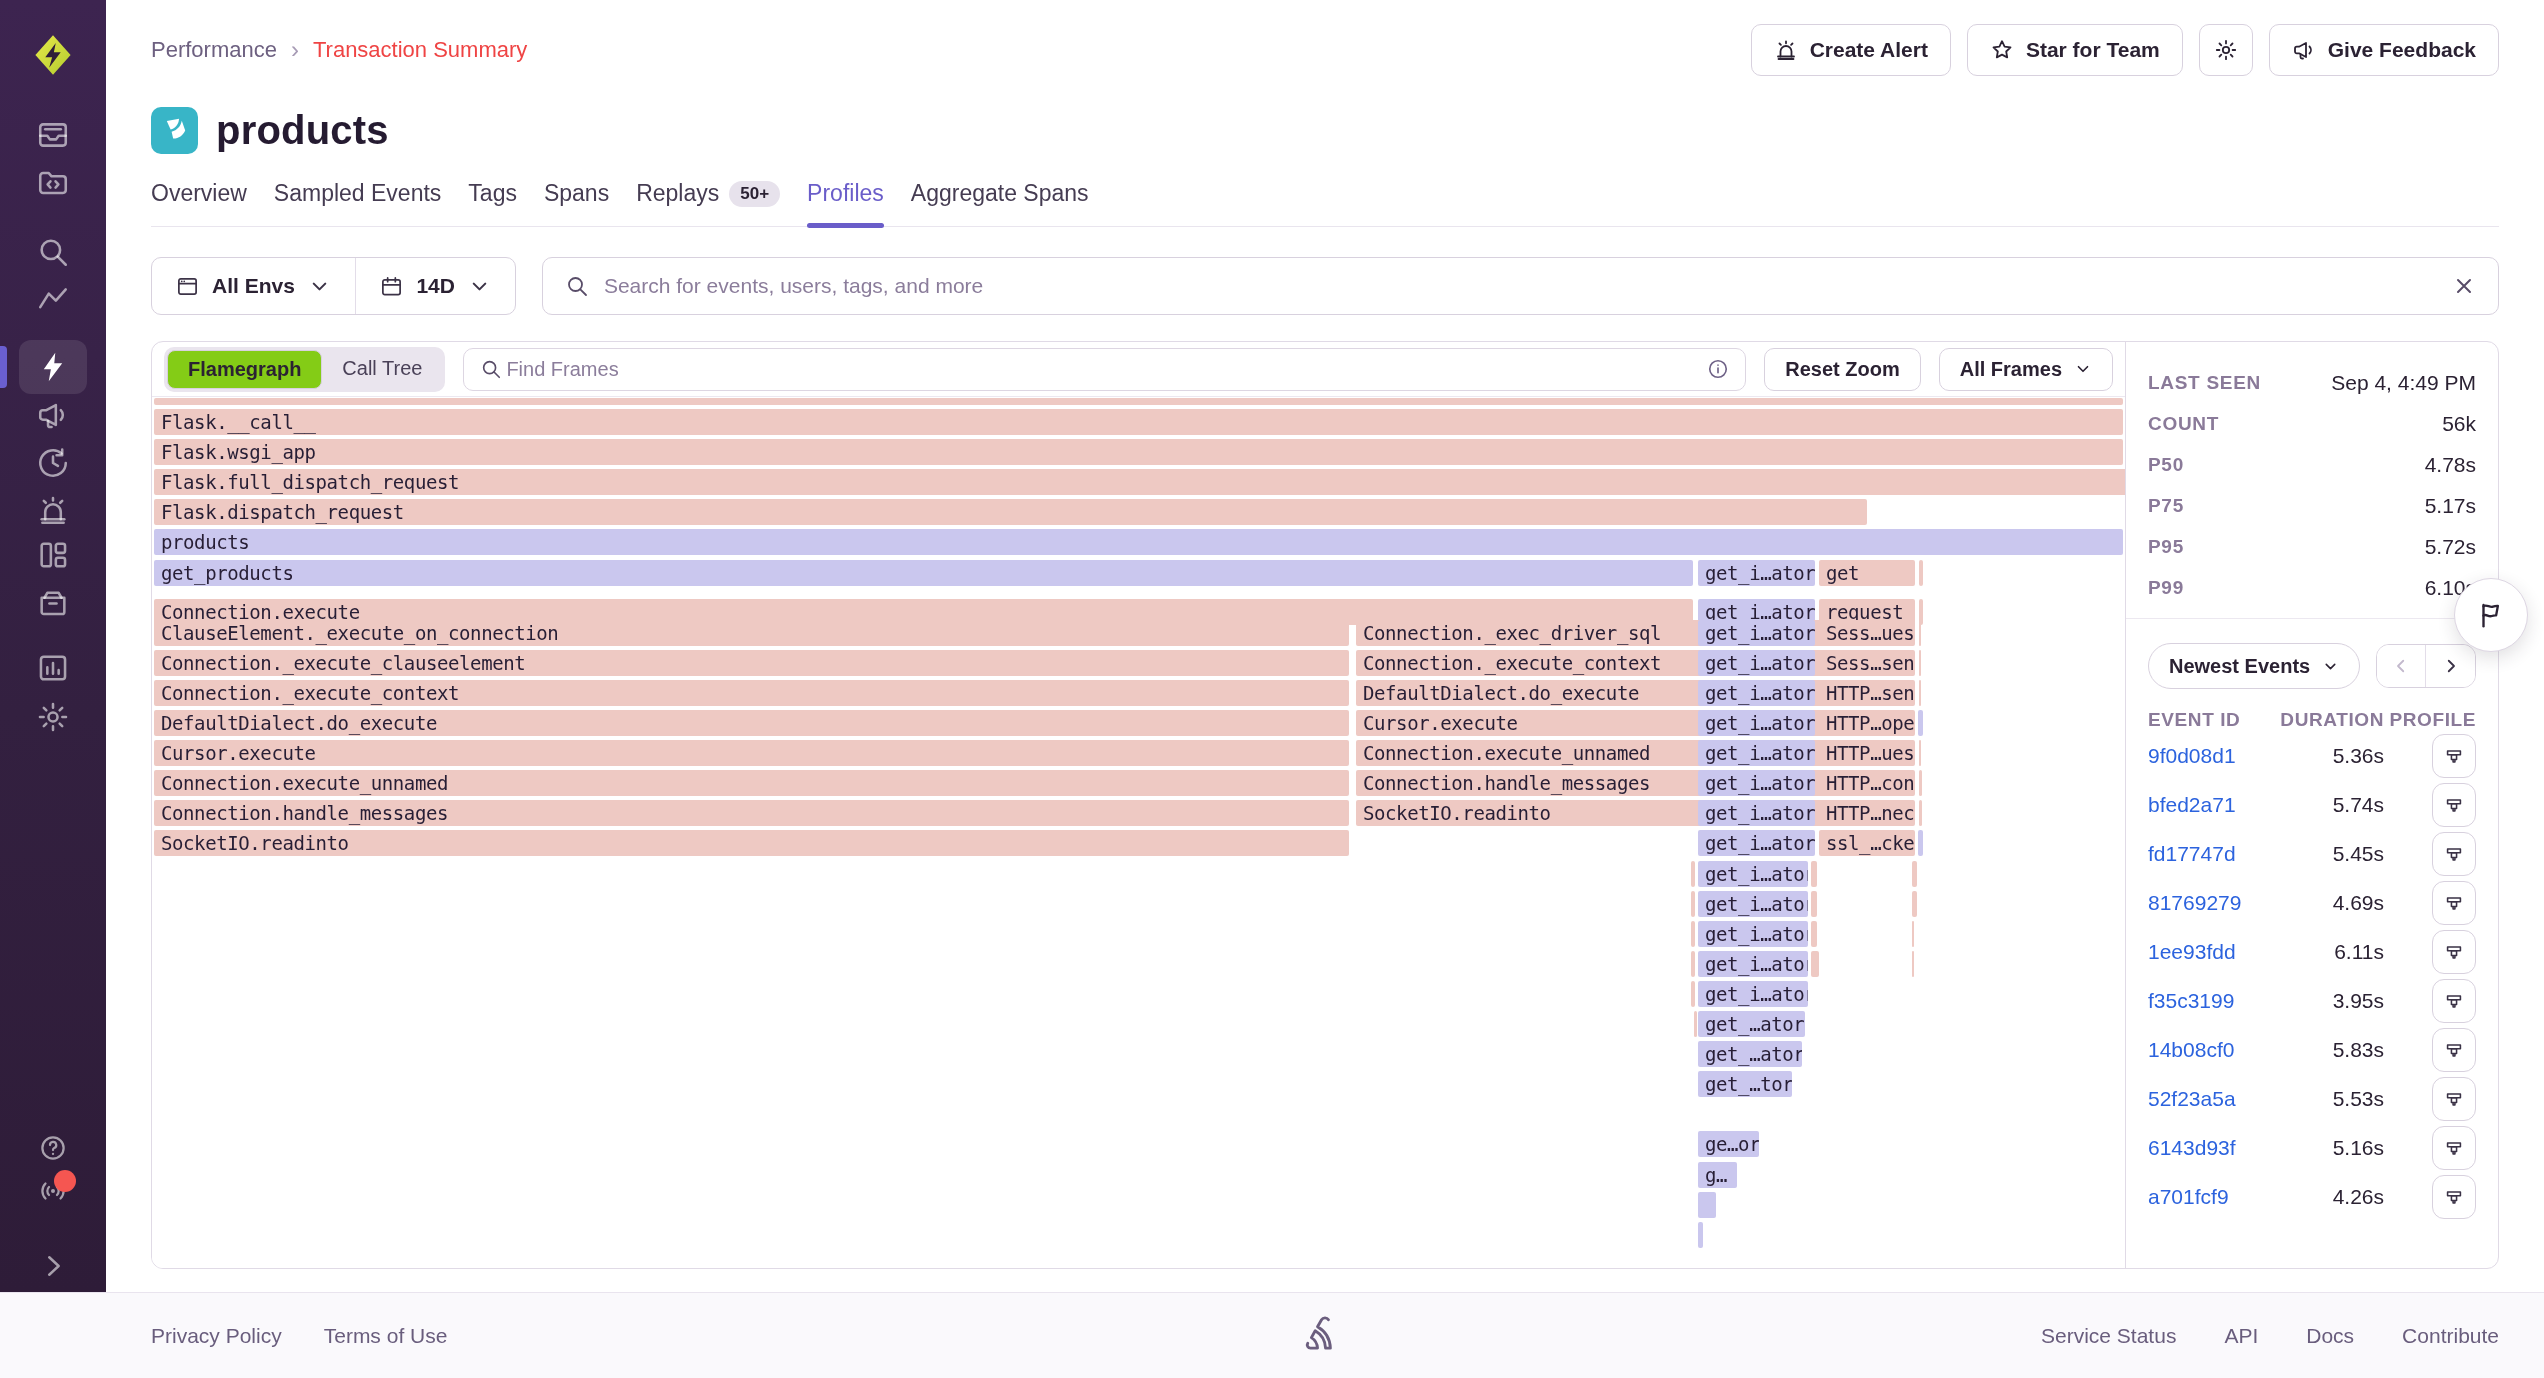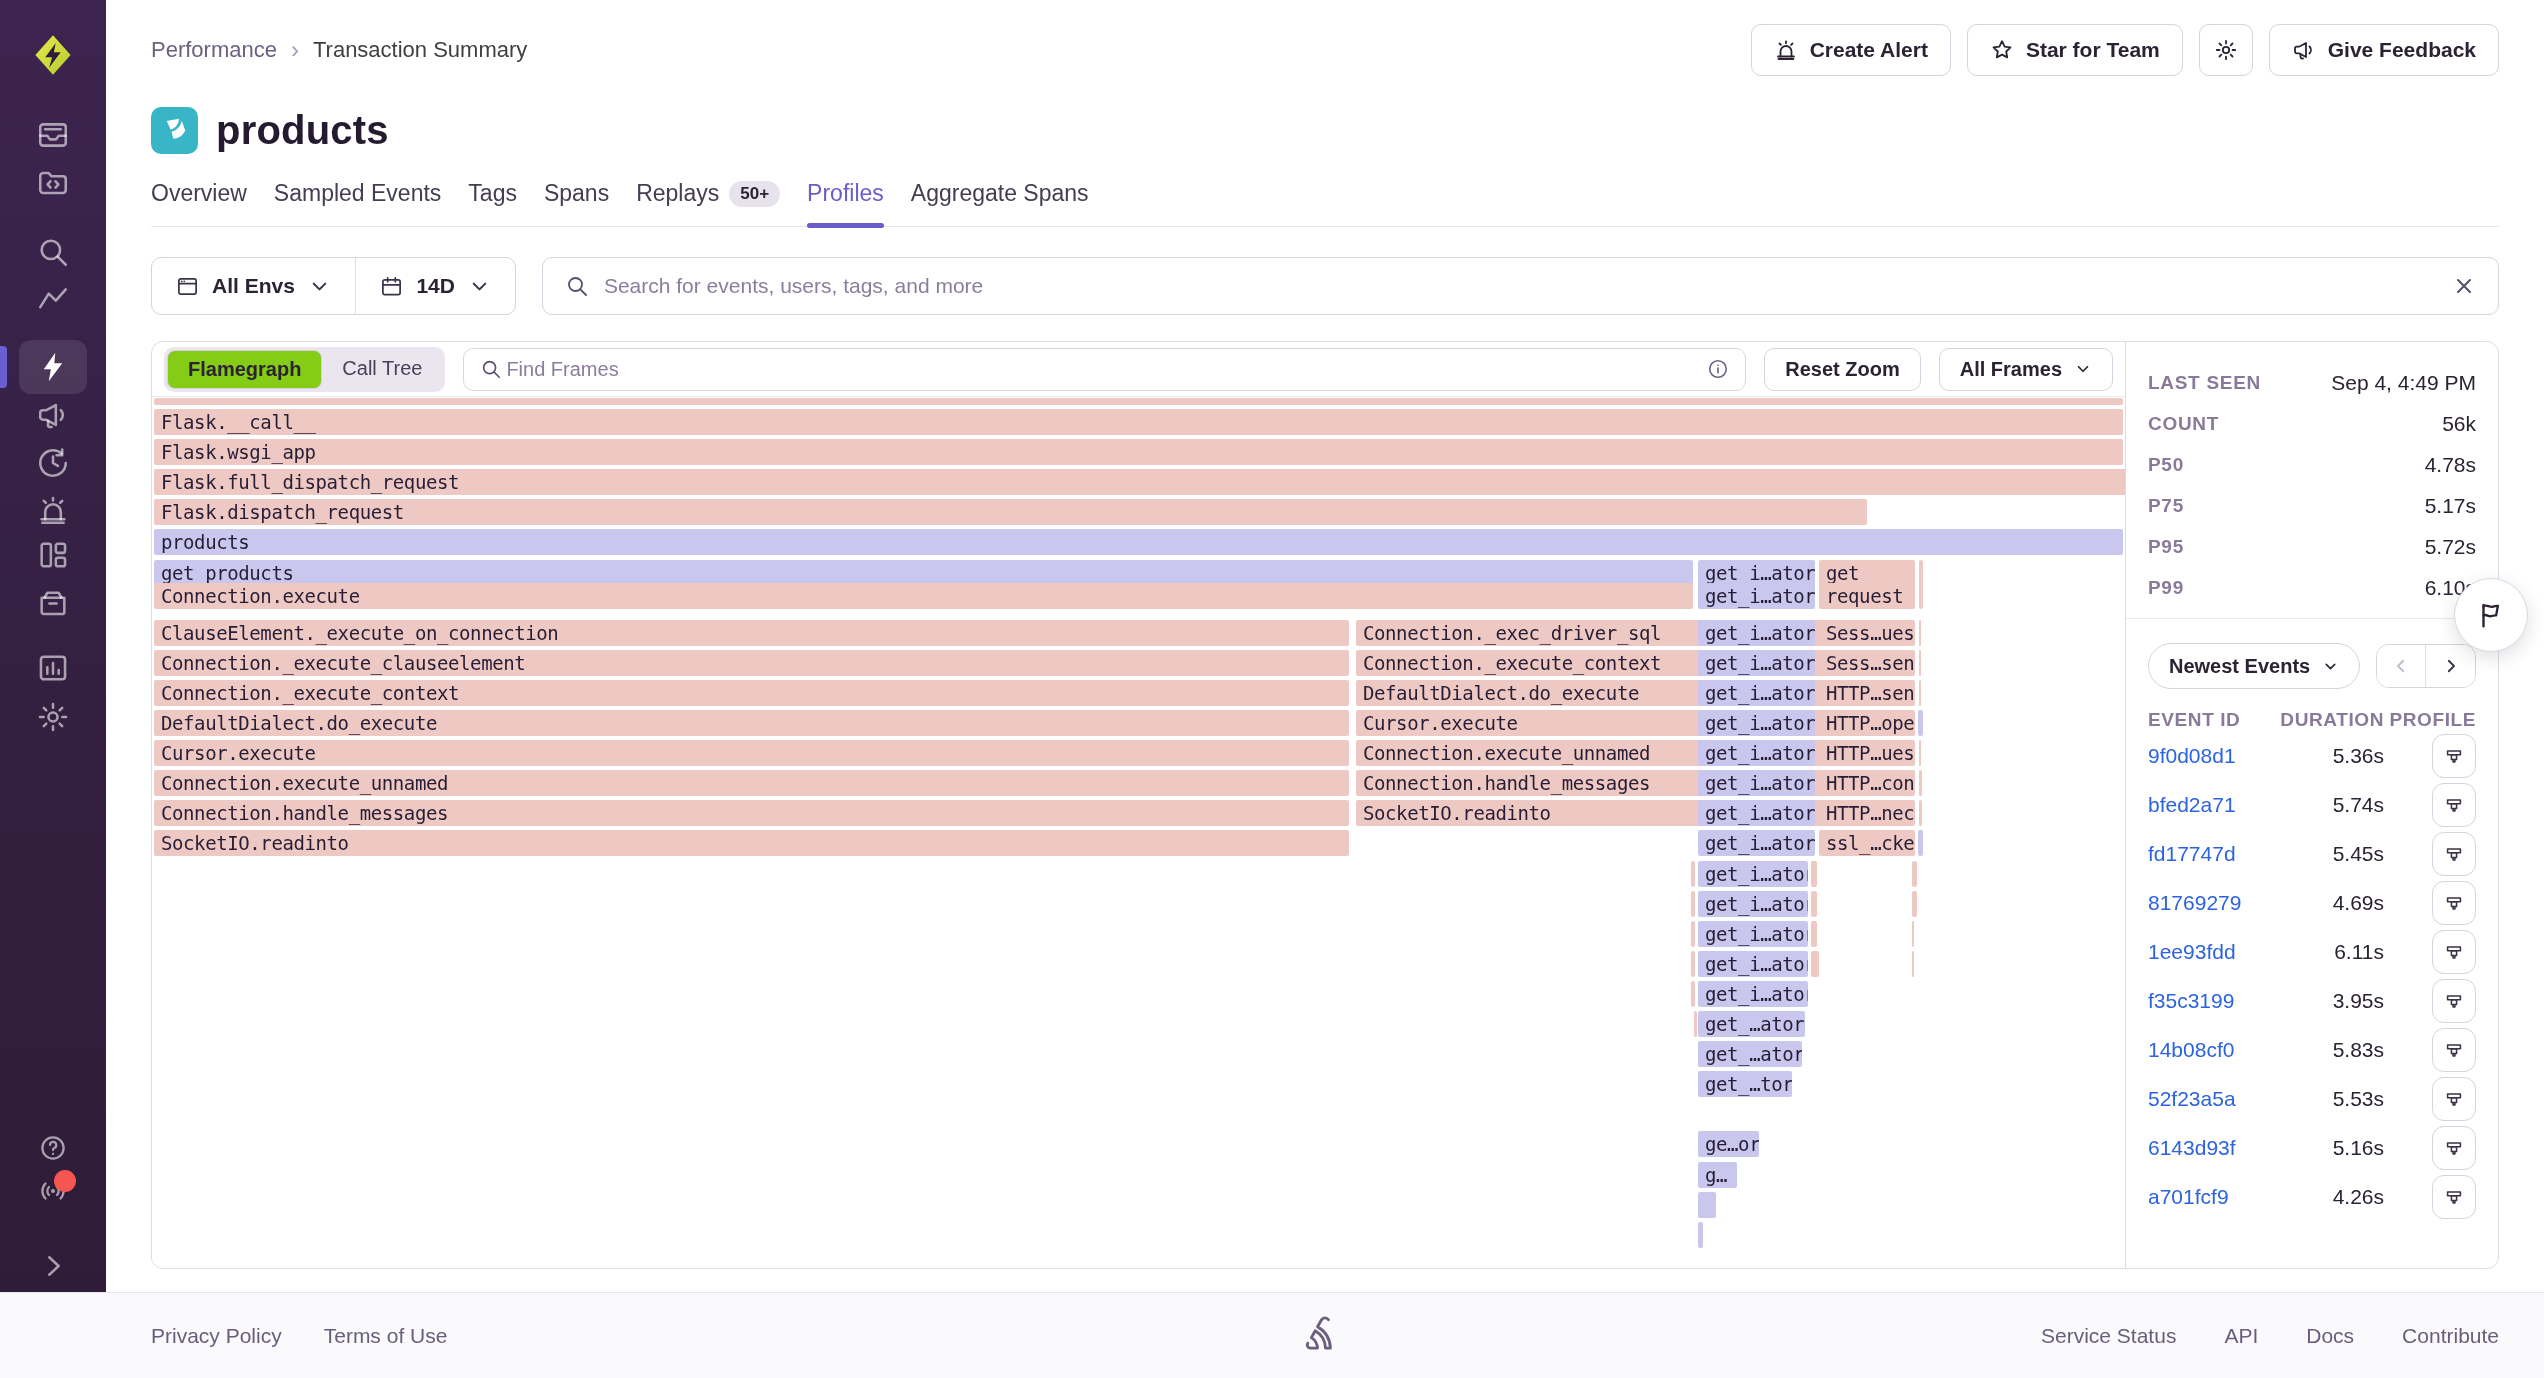--- a/index.html
+++ b/index.html
@@ -21,21 +21,21 @@
     border-radius:14px; display:flex; align-items:center; justify-content:center; }
   .red-dot { position:absolute; right:6px; top:2px; width:22px; height:22px; border-radius:50%; background:#f55651; }
 
   
   .content { position:absolute; left:106px; top:0; right:0; padding:0 45px; }
 
   .crumb-row { display:flex; align-items:center; height:100px; }
   .breadcrumb { display:flex; align-items:center; gap:14px; font-size:22px; }
   .crumb-link { color:#6d6080; cursor:pointer; }
   .crumb-sep { color:#a79bb5; font-size:24px; }
-  .crumb-cur { color:#404040; }
+  .crumb-cur { color:#ef4444; }
   .actions { margin-left:auto; display:flex; gap:16px; }
   .btn { height:52px; display:flex; align-items:center; gap:12px; padding:0 22px;
     background:#fff; border:1.5px solid #d8d1de; border-radius:10px;
     font-size:21px; font-weight:600; color:#2b2233; cursor:pointer; }
   .btn svg { width:24px; height:24px; }
   .btn.icon-only { padding:0 14px; }
 
   .title-row { display:flex; align-items:center; gap:18px; margin-top:2px; height:56px;}
   .platform-tile { width:47px; height:47px; border-radius:10px; background:#38b5c7;
     display:flex; align-items:center; justify-content:center; }
@@ -419,21 +419,21 @@
                 <span>get_products</span>
               </div>
               <div class="bar l" style="left: 1544px; width: 117px;">
                 <span>get_i…ator</span>
               </div>
               <div class="bar p" style="left: 1665px; width: 96px;">
                 <span>get</span>
               </div>
               <div class="bar p" style="left: 1765px; width: 4px;"></div>
             </div>
-            <div class="frow" style="top: 186px; height: 26px;">
+            <div class="frow" style="top: 202px; height: 26px;">
               <div class="bar p" style="left: 0px; width: 1539px;">
                 <span>Connection.execute</span>
               </div>
               <div class="bar l" style="left: 1544px; width: 117px;">
                 <span>get_i…ator</span>
               </div>
               <div class="bar p" style="left: 1665px; width: 96px;">
                 <span>request</span>
               </div>
               <div class="bar p" style="left: 1765px; width: 4px;"></div>

